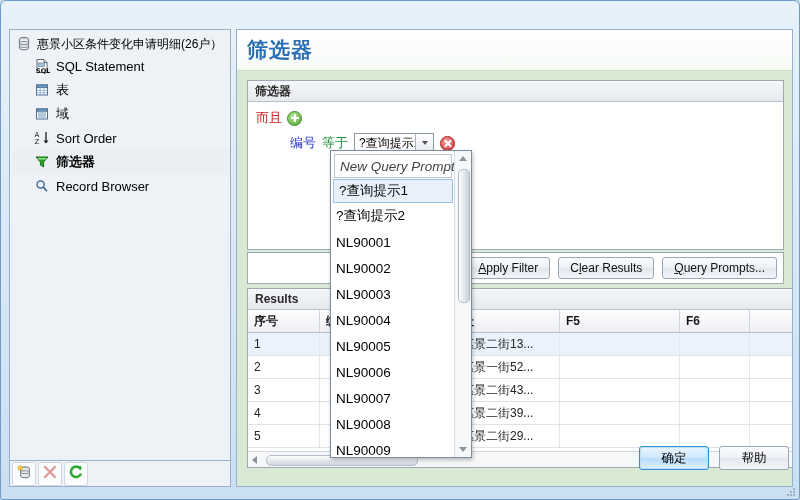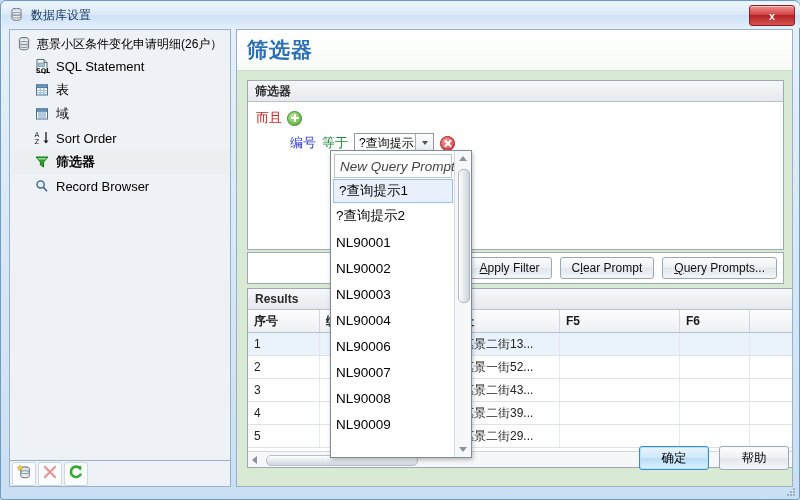--- a/index.html
+++ b/index.html
@@ -190,34 +190,20 @@
     border:1px solid #2f8fd0;box-shadow:0 0 0 1px #bfe0f5 inset;
   }
   .grip{position:absolute;right:3px;top:486px;width:10px;height:10px;}
   .grip i{position:absolute;width:2px;height:2px;background:#9fb0c0;}
 </style>
 </head>
 <body>
 
 <div class="window">
 
-  <div class="titlebar">
-    <span class="title-icon">
-      <svg class="db-cyl" viewBox="0 0 12 14">
-        <ellipse cx="6" cy="2.2" rx="5" ry="2" fill="#cfd6dd" stroke="#6b7680"></ellipse>
-        <path d="M1 2.2 V11.5 A5 2 0 0 0 11 11.5 V2.2" fill="#e7ebef" stroke="#6b7680"></path>
-        <ellipse cx="6" cy="6.3" rx="5" ry="1.7" fill="none" stroke="#8a939c"></ellipse>
-        <ellipse cx="6" cy="9.2" rx="5" ry="1.7" fill="none" stroke="#8a939c"></ellipse>
-      </svg>
-    </span>
-    <span class="title-text">数据库设置</span>
-    <div class="close-btn">
-      <span>x</span>
-    </div>
-  </div>
 
   <div class="client">
 
     <div class="leftpane">
       <div class="tree">
 
         <div class="tree-root">
           <span class="ticon">
             <svg width="16" height="16" viewBox="0 0 16 16">
               <ellipse cx="8" cy="3.3" rx="4.6" ry="1.9" fill="#cfd6dd" stroke="#6b7680"></ellipse>
@@ -358,21 +344,21 @@
 
       <div class="btnstrip">
         <div class="btnrow">
           <div class="btn">
             <span class="ul">A</span>
               <span>pply Filter</span>
           </div>
           <div class="btn">
             <span>C</span>
               <span class="ul">l</span>
-              <span>ear Prompt</span>
+              <span>ear Results</span>
           </div>
           <div class="btn">
             <span class="ul">Q</span>
               <span>uery Prompts...</span>
           </div>
         </div>
       </div>
 
       <div class="groupbox" id="results-gb">
         <div class="gb-head">Results</div>
@@ -448,20 +434,21 @@
 
       <div class="dropdown">
         <div class="dd-list">
           <div class="dd-item newprompt">New Query Prompt...</div>
           <div class="dd-item hl">?查询提示1</div>
           <div class="dd-item">?查询提示2</div>
           <div class="dd-item">NL90001</div>
           <div class="dd-item">NL90002</div>
           <div class="dd-item">NL90003</div>
           <div class="dd-item">NL90004</div>
+          <div class="dd-item">NL90005</div>
           <div class="dd-item">NL90006</div>
           <div class="dd-item">NL90007</div>
           <div class="dd-item">NL90008</div>
           <div class="dd-item">NL90009</div>
 
         </div>
         <div class="dd-scroll">
           <div class="dd-arr up">
               <i class="tri-u"></i>
             </div>

